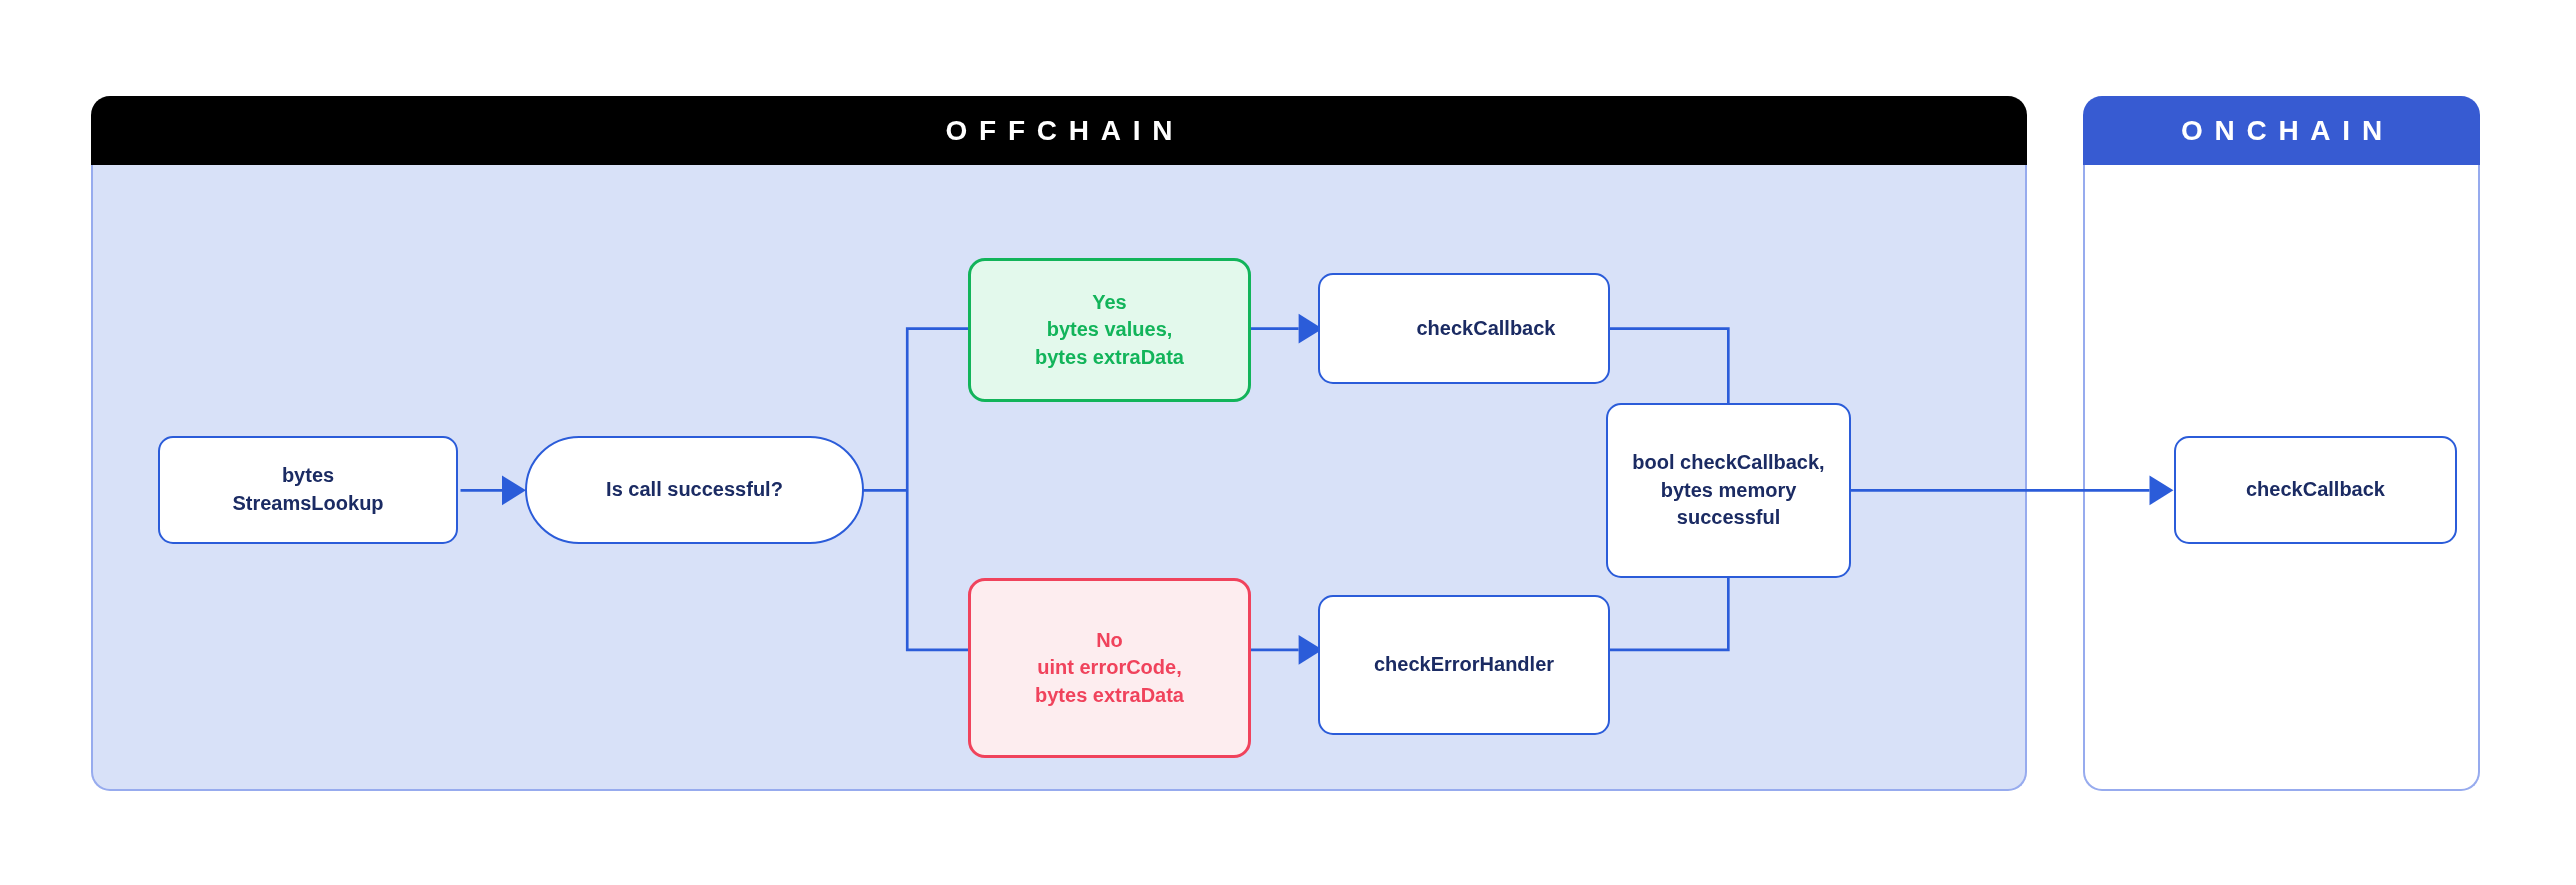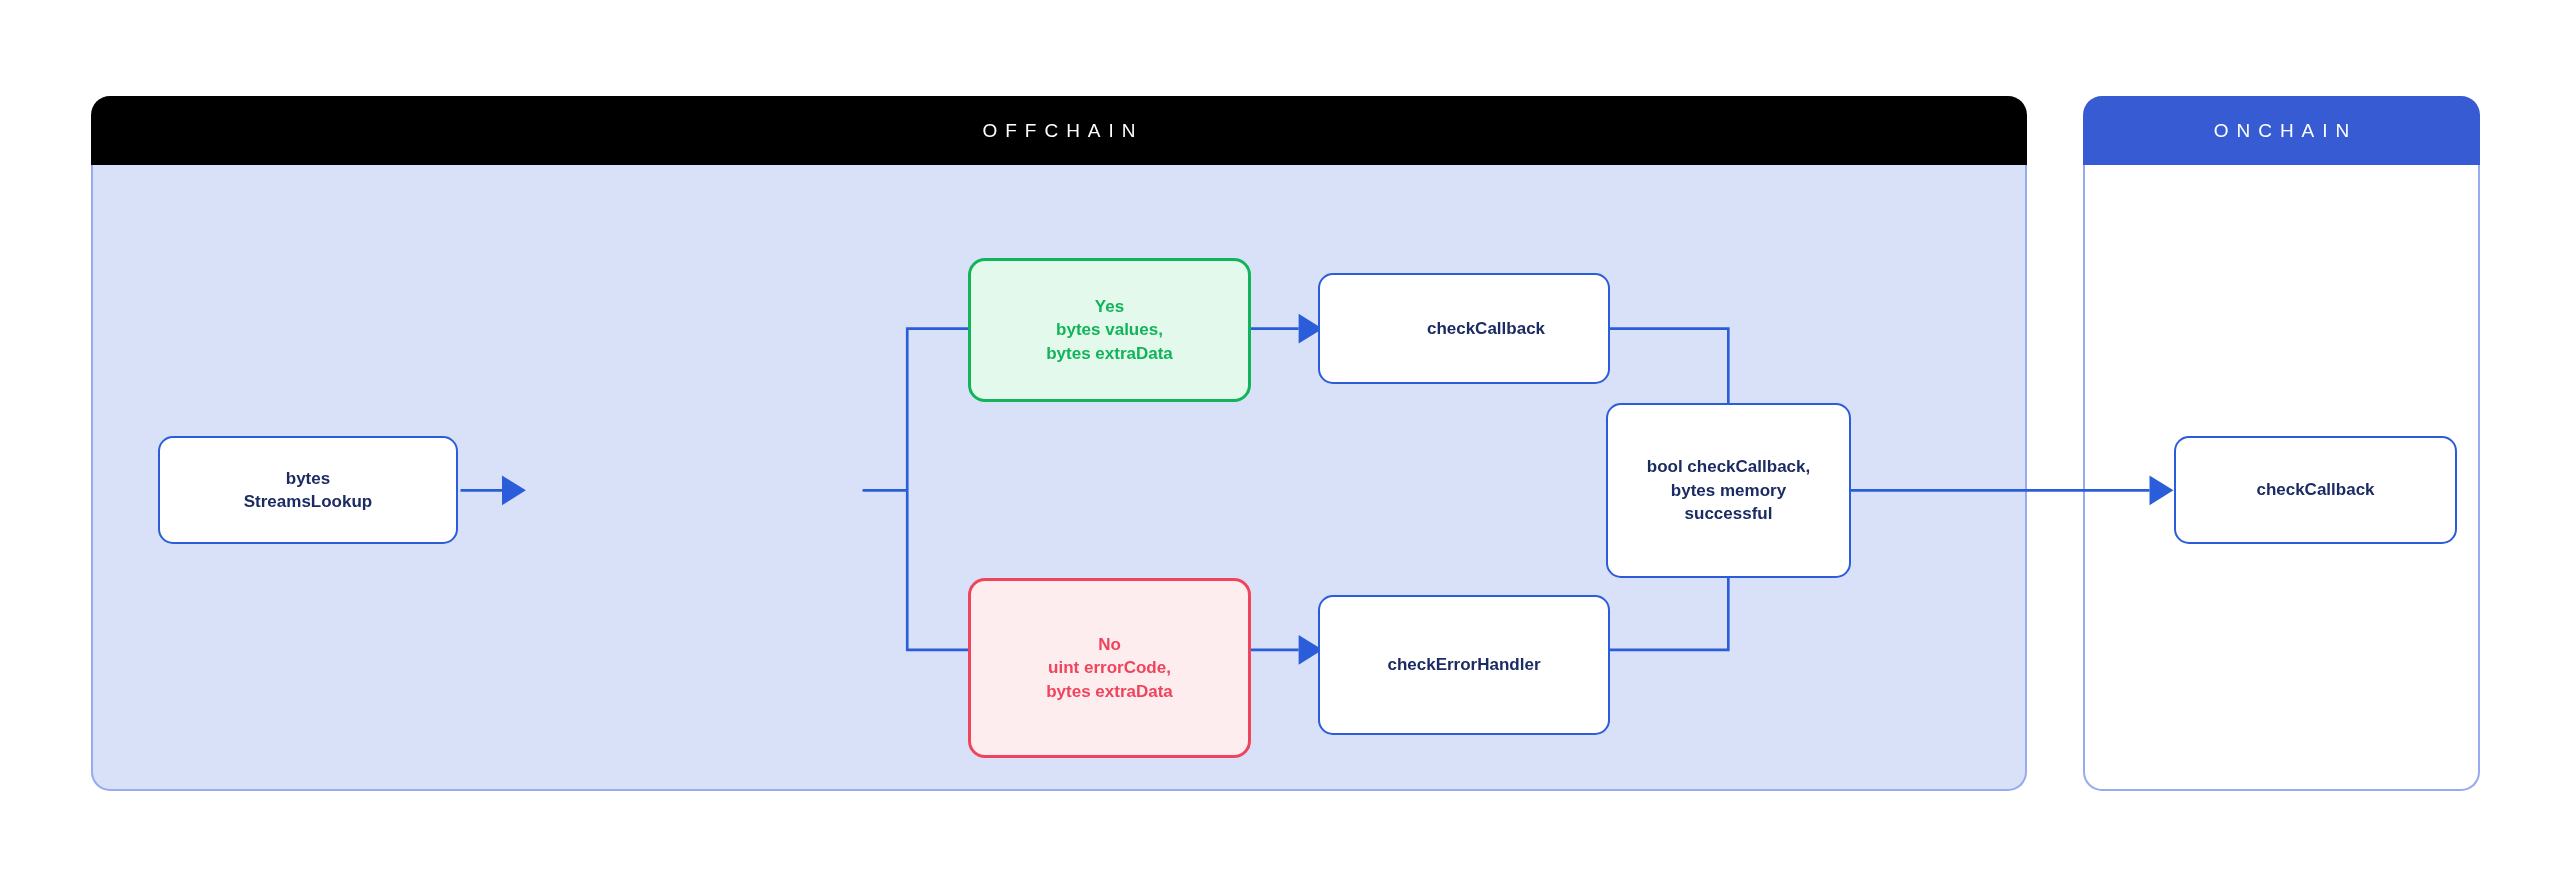--- a/index.html
+++ b/index.html
@@ -21,22 +21,22 @@
   .panel-header {
     position: absolute; top: 0; left: 0; right: 0; height: 69px;
     border-radius: 19px 19px 0 0;
     display: flex; align-items: center; justify-content: center;
   }
   .panel-offchain .panel-header { background: var(--offchain-header-bg); }
   .panel-onchain  .panel-header { background: var(--onchain-header-bg); }
 
   .panel-title {
     color: #ffffff;
-    font-size: 19px;
-    font-weight: 400;
+    font-size: 28px;
+    font-weight: 700;
     letter-spacing: 0.42em;
     text-indent: 0.42em;
   }
 
   .panel-body {
     position: absolute; top: 69px; left: 0; right: 0; bottom: 0;
     border: 2.1px solid var(--panel-border);
     border-top: none;
     border-radius: 0 0 19px 19px;
   }
@@ -62,21 +62,21 @@
     position: absolute;
     display: flex; flex-direction: column;
     align-items: center; justify-content: center;
     text-align: center;
     box-sizing: border-box;
     background: #ffffff;
     border: 2.7px solid var(--node-border);
     border-radius: 15px;
     color: var(--node-text);
     font-weight: 700;
-    font-size: 17px;
+    font-size: 20px;
     line-height: 1.38;
   }
   .node-line { display: block; white-space: nowrap; }
 
   .node-revert   { left: 158px;  top: 436px;  width: 300px; height: 108px; }
   .node-decision { left: 525px;  top: 436px;  width: 339px; height: 108px; border-radius: 54px; }
   .node-yes      { left: 968px; top: 258px;  width: 283px; height: 144px;
                    background: var(--yes-bg); border: 3.7px solid var(--yes-color);
                    color: var(--yes-color); border-radius: 17px; }
   .node-callback { left: 1318px; top: 273px;  width: 292px; height: 111px; padding-left: 44px; }
@@ -117,20 +117,23 @@
     <path class="connector" d="M 3027 1222 H 3250 V 1082"></path>
     <path class="connector" d="M 3480 922 H 4042"></path>
     <polygon class="arrowhead" points="4042,894 4087,922 4042,950"></polygon>
   </svg>
 
   <div class="node node-revert">
     <span class="node-line">bytes</span>
     <span class="node-line">StreamsLookup</span>
   </div>
 
+  <div class="node node-decision">
+    <span class="node-line">Is call successful?</span>
+  </div>
 
   <div class="node node-yes">
     <span class="node-line">Yes</span>
     <span class="node-line">bytes values,</span>
     <span class="node-line">bytes extraData</span>
   </div>
 
   <div class="node node-callback">
     <span class="node-line">checkCallback</span>
   </div>

